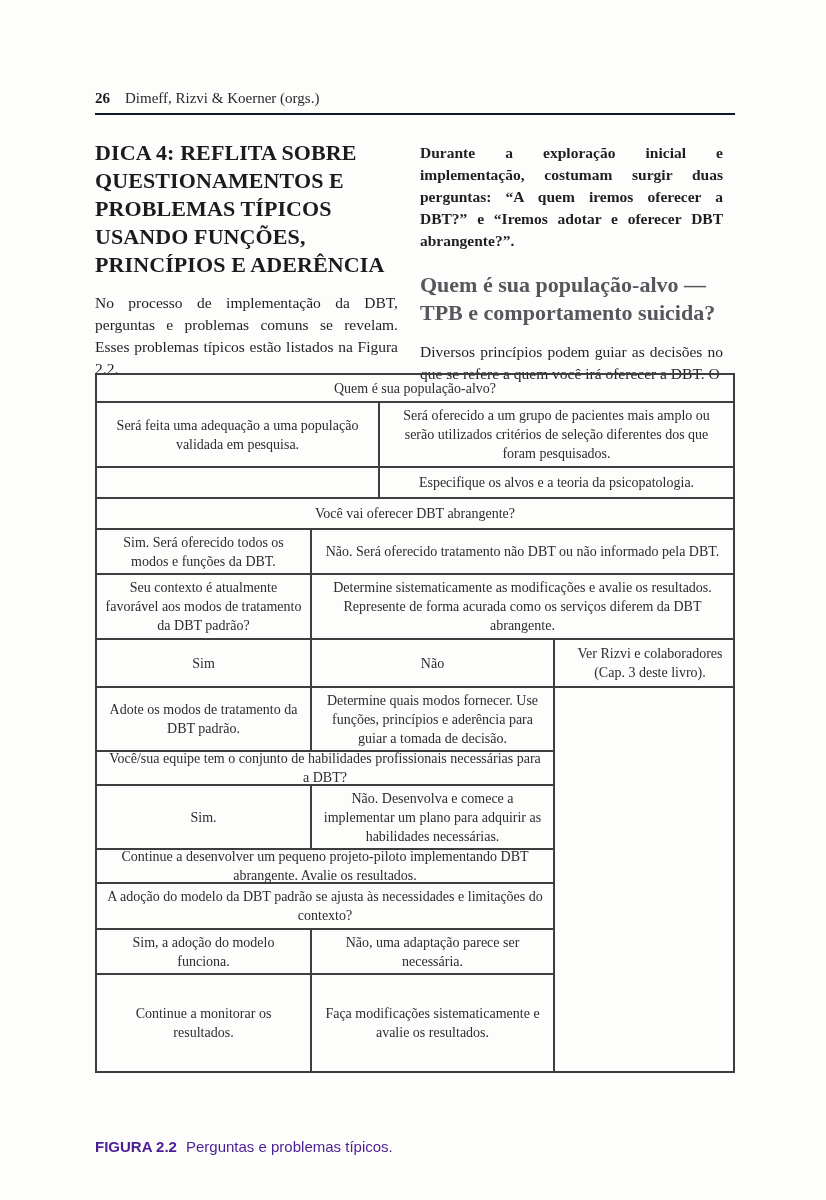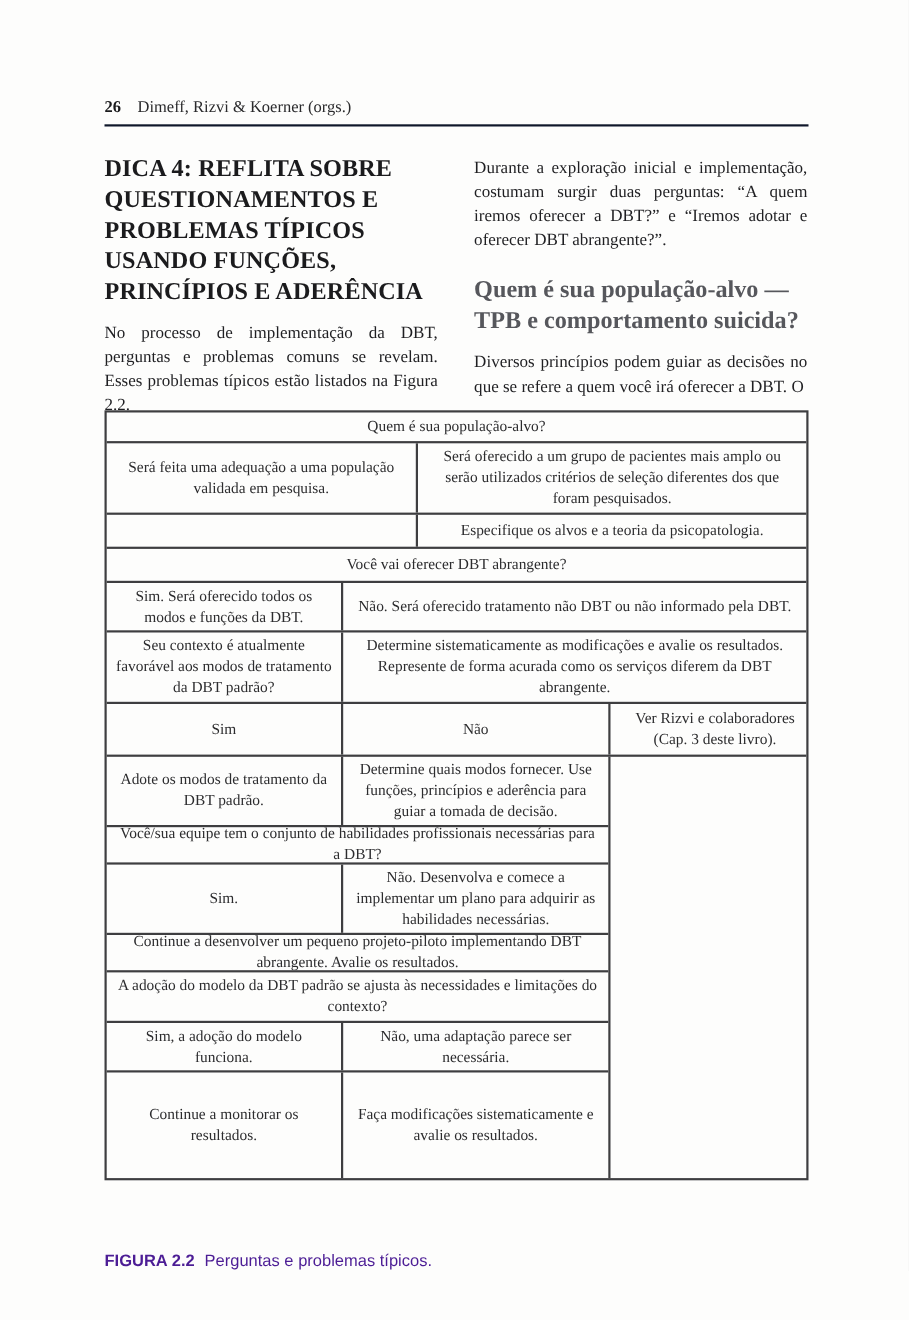--- a/index.html
+++ b/index.html
@@ -19,40 +19,40 @@
     border-bottom:2px solid #0f172a;
     padding-bottom:7px;
     font-size:15px;line-height:16px;
     display:flex;align-items:baseline;
   }
   .page-number{font-weight:bold;color:#1b1b1d;}
   .running-title{margin-left:15px;color:#2a2a2c;}
   
   .columns{
     position:absolute;left:95px;top:139px;width:640px;
-    display:flex;gap:33px;
+    display:flex;gap:22px;
   }
   .col{width:303px;}
   .tip-heading{
     margin:0 0 13px 0;
     font-size:22px;line-height:28px;
     font-weight:bold;color:#1b1b1d;
     letter-spacing:0.1px;
   }
   .body-par{
     margin:0;
     font-size:15.5px;line-height:22px;
     text-align:justify;
   }
   .sub-heading{
     margin:19px 0 14px 0;
     font-size:22px;line-height:28px;
     font-weight:bold;color:#56575c;
   }
-  .col-right .body-par.first{margin-top:3px;}
+  .col-right .body-par.first{margin-top:3px;font-weight:bold;}
   
   .fig-table{
     position:absolute;left:95px;top:373px;width:640px;height:700px;
     box-sizing:border-box;
     border:2px solid #3e3e40;
     font-family:Liberation Serif, serif;
     font-size:14px;line-height:19px;color:#2c2c2e;
     display:flex;flex-direction:column;
   }
   .trow{

